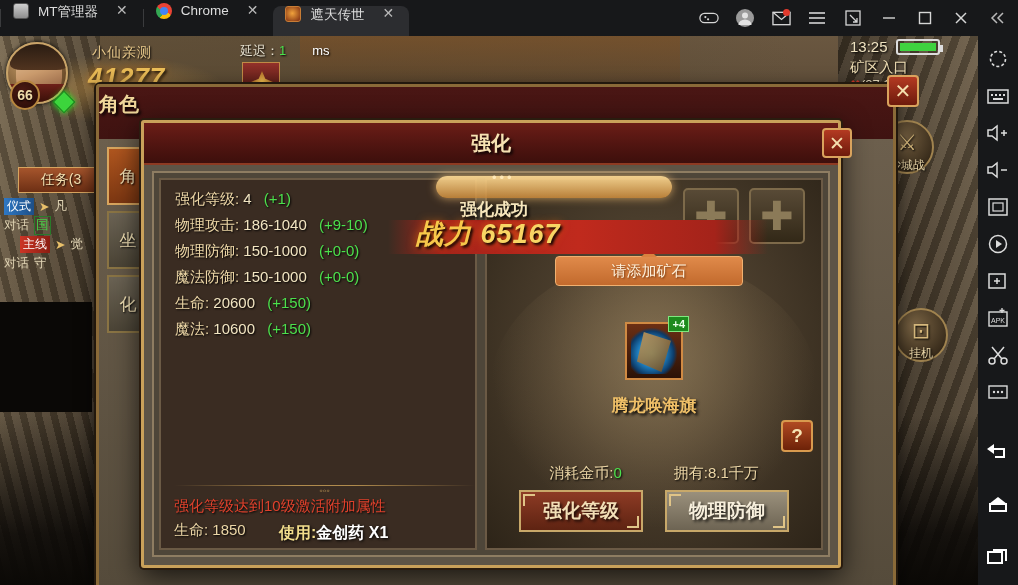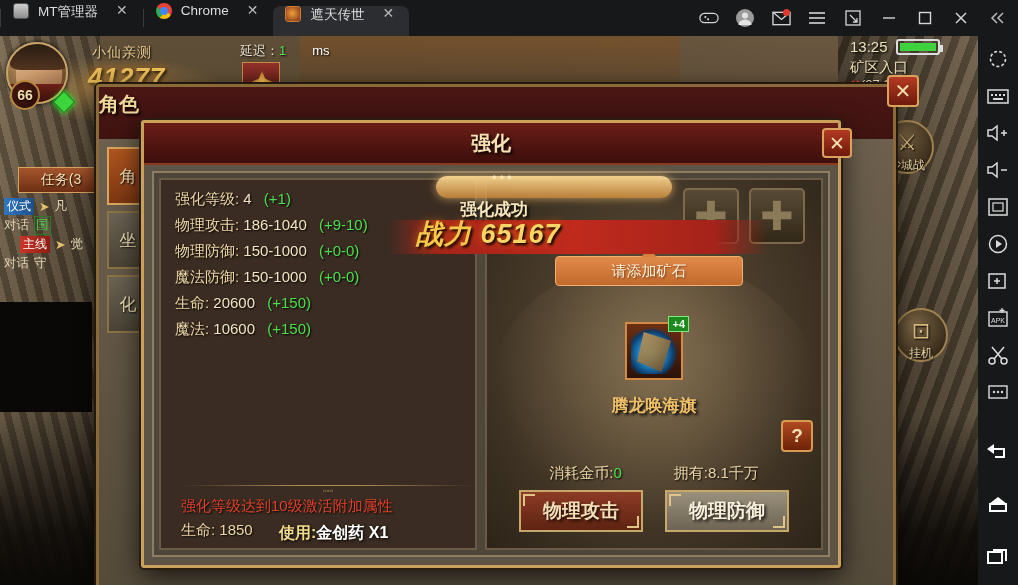--- a/index.html
+++ b/index.html
@@ -188,21 +188,21 @@
     border: 2px solid #8e7d62; background: #4e4639; }
 
   
   .statcol { width: 318px; position: relative; background: #3a2c22;
     border: 2px solid #6b5a45; margin: 5px 0 5px 5px; }
   .statcol-hd { text-align: center; color: #e8c98b; font-size: 16px; padding-top: 8px; text-shadow: 1px 1px 2px #000; }
   .stats { padding: 6px 0 0 14px; }
   .srow { color: #ecd6a6; font-size: 15px; line-height: 26px; white-space: nowrap; text-shadow: 1px 1px 2px #000; }
   .srow .val { color: #f2e5c2; }
   .srow .up { color: #4ce04c; margin-left: 8px; }
-  .statcol-foot { position: absolute; left: 0; right: 0; bottom: 6px; padding-left: 20px; }
+  .statcol-foot { position: absolute; left: 0; right: 0; bottom: 6px; padding-left: 13px; }
   .foot-div { height: 1px; background: linear-gradient(90deg, rgba(200,160,90,0), #b08b4d 40%, #b08b4d 60%, rgba(200,160,90,0)); margin-bottom: 8px; }
   .foot-div:after{content:"◦◦◦";display:block;text-align:center;color:#c49d59;font-size:10px;margin-top:-8px;}
   .redline { color: #e0412c; font-size: 15px; line-height: 24px; text-shadow: 1px 1px 2px #000;}
   .goldline { color: #ecd6a6; font-size: 15px; line-height: 24px; text-shadow: 1px 1px 2px #000;}
   .useline { position: absolute; left: 118px; bottom: 4px; font-size: 16px; font-weight: bold; text-shadow: 1px 1px 3px #000; }
   .useline .lbl { color: #f2dd8c; }
   .useline .item { color: #fff; }
 
   
   .forge { flex: 1; position: relative; margin: 5px 5px 5px 0; overflow: hidden;
@@ -524,21 +524,21 @@
           <div class="item-name">腾龙唤海旗</div>
 
           <div class="goldrow">
             <span><span>消耗金币:</span><span class="z">0</span></span>
             <span>拥有:8.1千万</span>
           </div>
 
           <div class="helpbtn">?</div>
 
           <div class="actrow">
-            <div class="actbtn red">物理攻击</div>
+            <div class="actbtn red">强化等级</div>
             <div class="actbtn gray">物理防御</div>
           </div>
         </div>
       </div>
     </div>
 
     <div class="succ">
       <div class="bar"></div>
       <div class="dots">•••</div>
       <div class="ribbon"></div>

